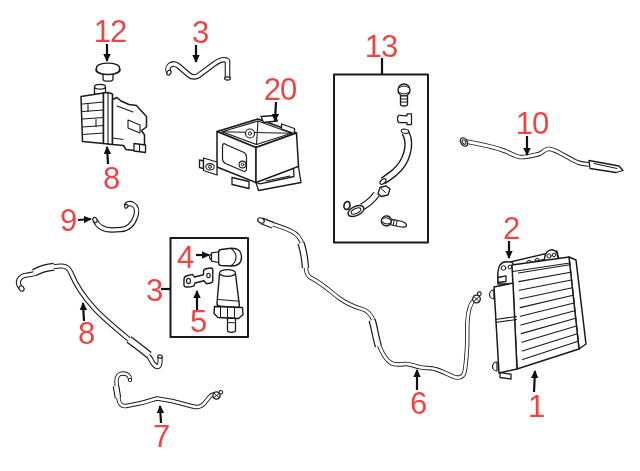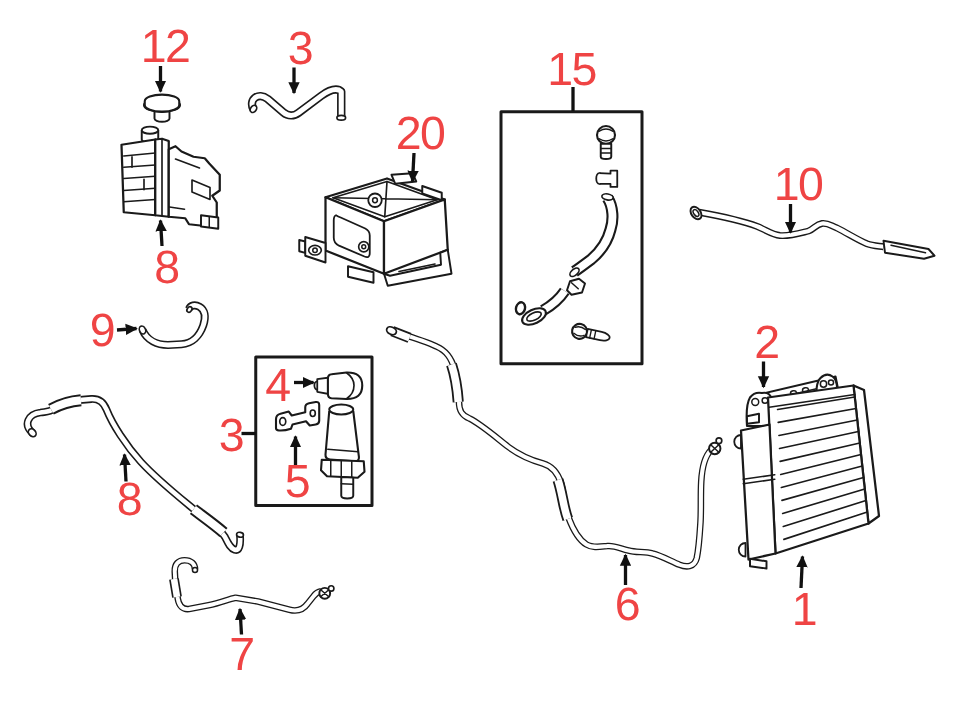--- a/index.html
+++ b/index.html
@@ -229,15 +229,15 @@
 <div class="callout" style="left:198px;top:321px">5</div>
 <div class="callout" style="left:418px;top:403px">6</div>
 <div class="callout" style="left:161px;top:436px">7</div>
 <div class="callout" style="left:86px;top:333px">8</div>
 <div class="callout" style="left:68px;top:220px">9</div>
 <div class="callout" style="left:200px;top:32px">3</div>
 <div class="callout" style="left:111px;top:178px">8</div>
 <div class="callout" style="left:110px;top:31px">12</div>
 <div class="callout" style="left:280px;top:89px">20</div>
 <div class="callout" style="left:532px;top:123px">10</div>
-<div class="callout" style="left:381px;top:46px">15</div>
+<div class="callout" style="left:381px;top:46px">13</div>
 
 </div>
 
 </body></html>

